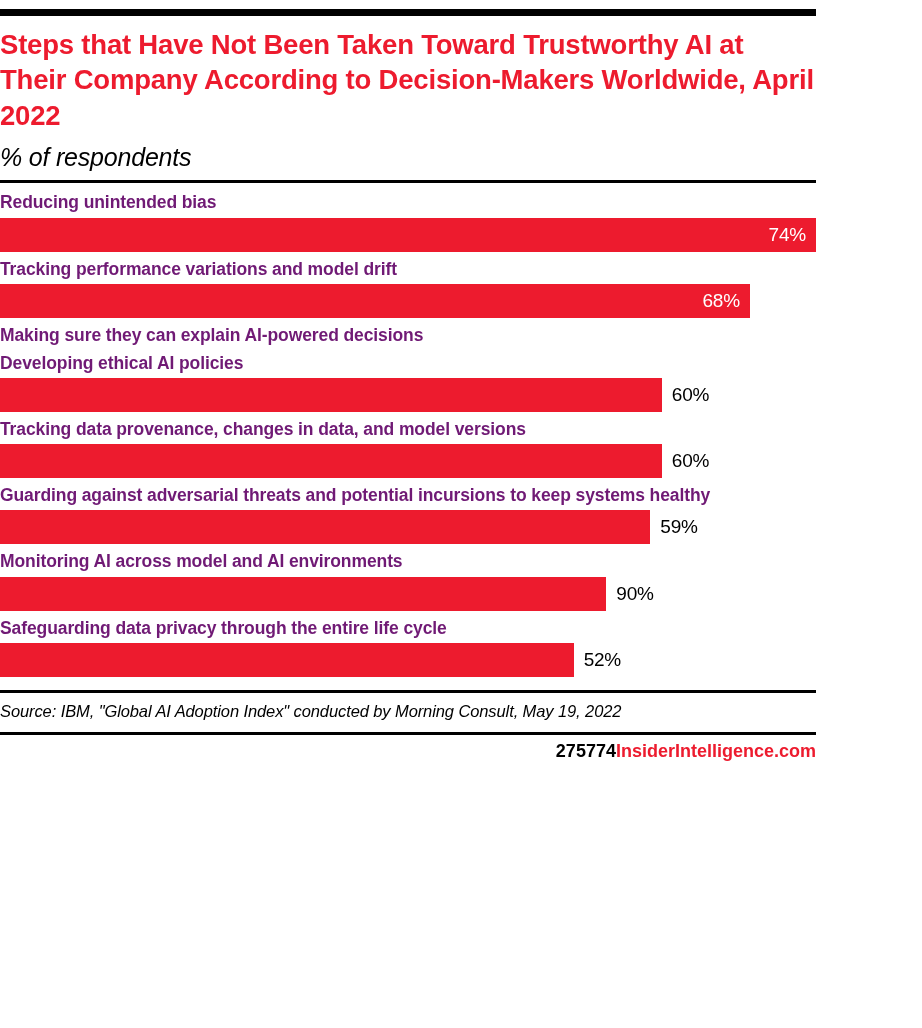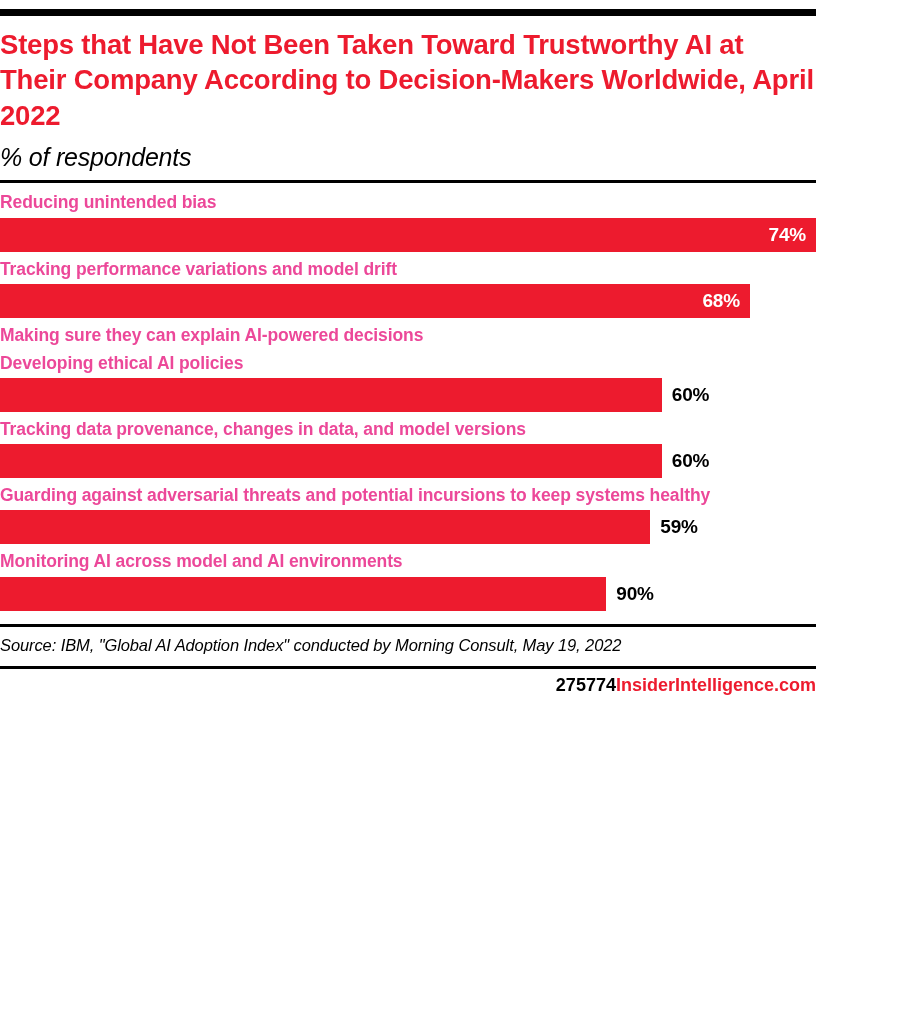--- a/index.html
+++ b/index.html
@@ -56,38 +56,38 @@
   }
   .row {
     margin-bottom: 7px;
   }
   .row-label {
     font-size: 17.5px;
     font-weight: bold;
     line-height: 1.21;
     letter-spacing: -0.1px;
     margin: 0 0 4px 0;
-    color: #ec4899;
+    color: #701a75;
   }
   .bar-wrap {
     position: relative;
     height: 34px;
   }
   .bar {
     height: 34px;
     background: #ed1b2e;
     position: relative;
     display: flex;
     align-items: center;
     justify-content: flex-end;
     box-sizing: border-box;
   }
   .bar-value {
     font-size: 19px;
-    font-weight: bold;
+    font-weight: normal;
     letter-spacing: -0.2px;
   }
   .bar-value.inside {
     color: #ffffff;
     padding-right: 10px;
   }
   .bar-value.outside {
     color: #000000;
     position: absolute;
     left: 100%;
@@ -191,20 +191,28 @@
 
     <div class="row">
       <div class="row-label">Monitoring AI across model and AI environments</div>
       <div class="bar-wrap">
         <div class="bar" style="width:74.3%">
           <span class="bar-value outside">90%</span>
         </div>
       </div>
     </div>
 
+    <div class="row">
+      <div class="row-label">Safeguarding data privacy through the entire life cycle</div>
+      <div class="bar-wrap">
+        <div class="bar" style="width:70.3%">
+          <span class="bar-value outside">52%</span>
+        </div>
+      </div>
+    </div>
 
   </div>
 
   <div class="footer-rule"></div>
 
   <div class="source">Source: IBM, "Global AI Adoption Index" conducted by Morning Consult, May 19, 2022</div>
 
   <div class="rule-bottom"></div>
 
   <div class="footer-row">

